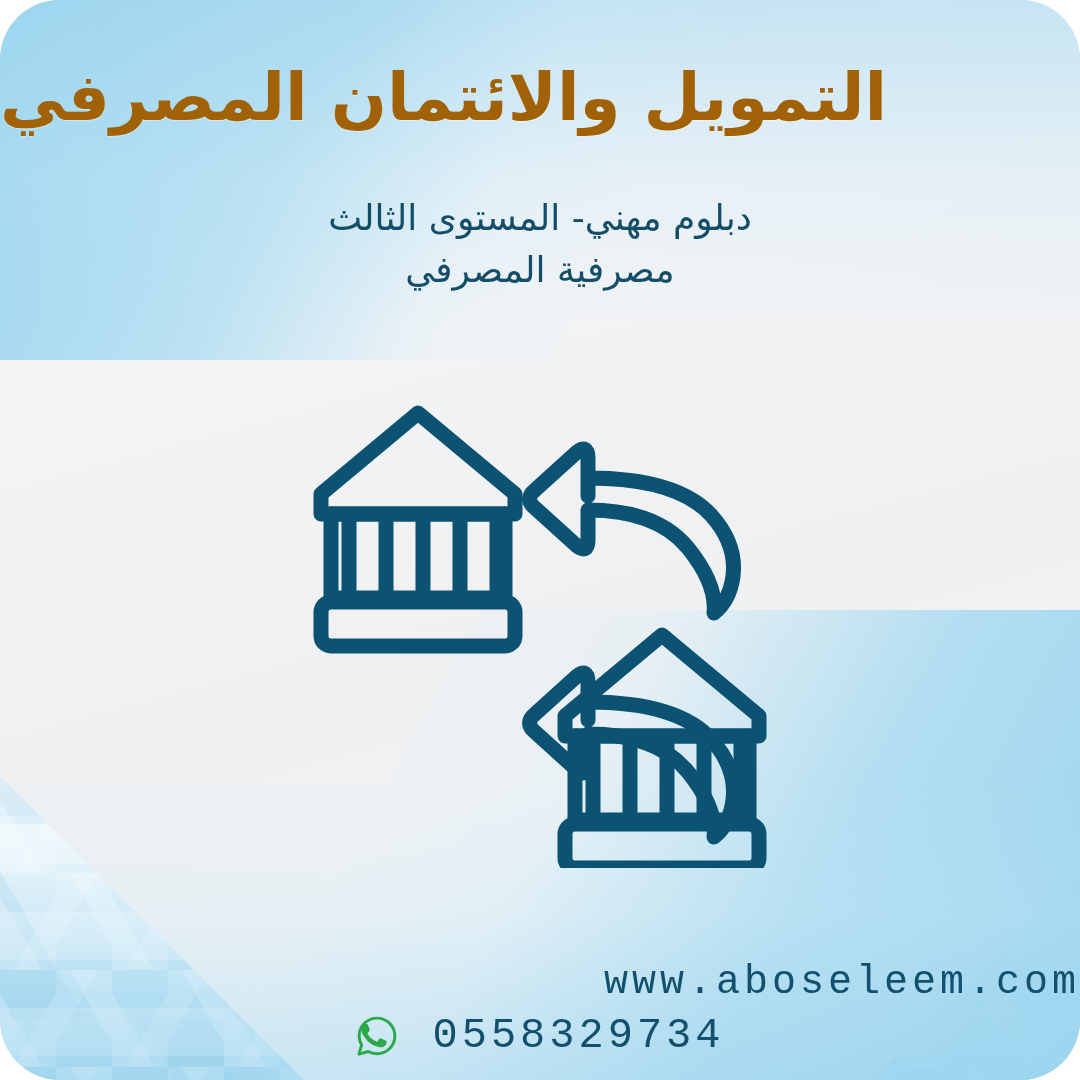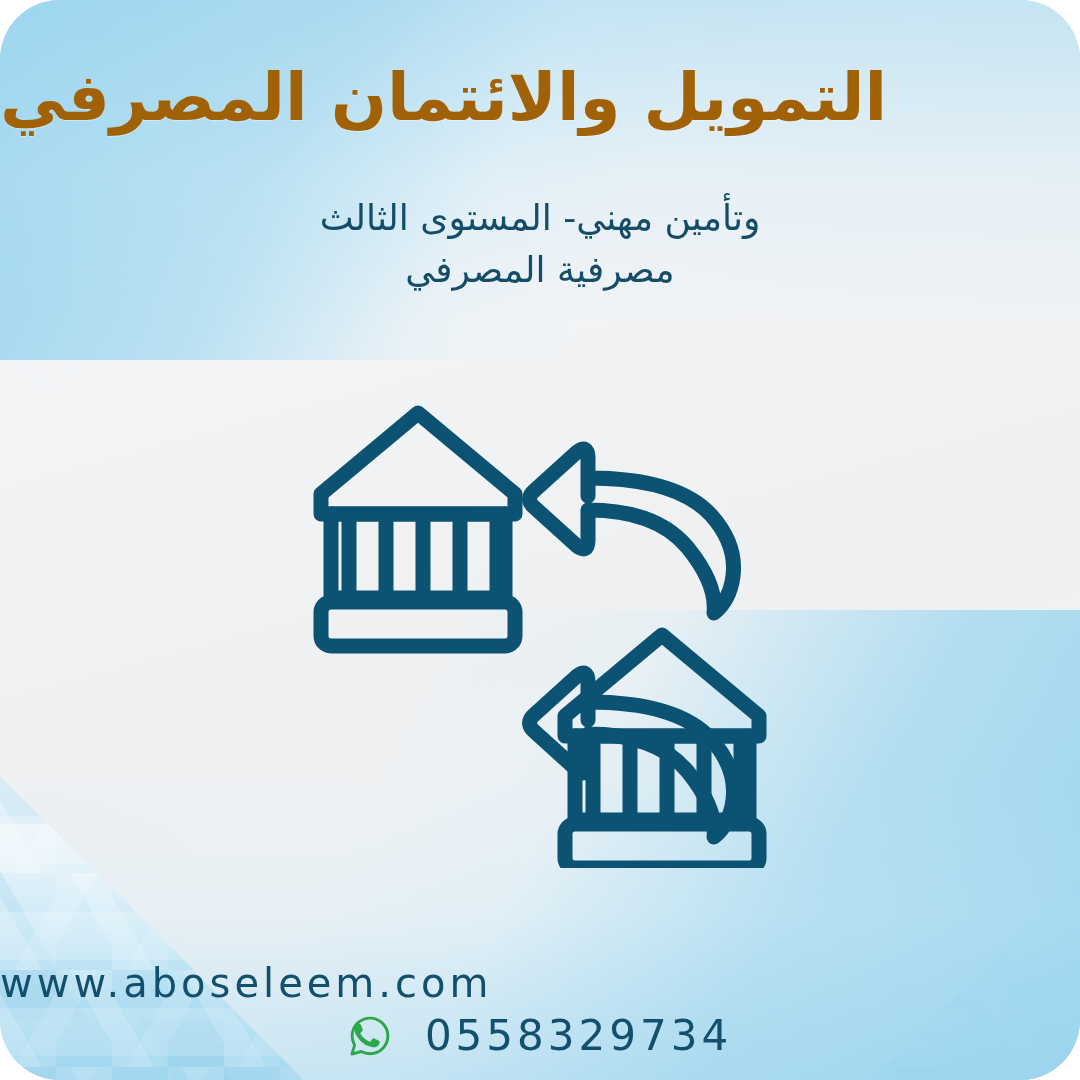--- a/index.html
+++ b/index.html
@@ -157,21 +157,22 @@
     left:50%; top:398px;
     transform:translateX(-50%);
     width:470px; height:470px;
   }
   .graphic svg { display:block; width:100%; height:100%; }
 
   
   .footer {
     position:absolute;
     left:0; bottom:22px; width:100%;
-    text-align:left;
+    text-align:right;
+    font-family:Liberation Mono, monospace;
   }
   .site {
     font-size:40px;
     color:#12506d;
     letter-spacing:4px;
     font-weight:400;
     line-height:1.25;
   }
   .phone-row{
     margin-top:6px;
@@ -208,21 +209,21 @@
     <div class="blueTL"></div>
     <div class="blueBR"></div>
     <div class="vignetteTop"></div>
     <div class="vignetteBottom"></div>
 
     <div class="content">
 
       <div class="title">التمويل والائتمان المصرفي</div>
 
       <div class="subtitle">
-        <span class="line">وتأمين مهني- المستوى الثالث</span>
+        <span class="line">دبلوم مهني- المستوى الثالث</span>
         <span class="line">مصرفية المصرفي</span>
       </div>
 
       <div class="graphic">
         <svg viewBox="0 0 470 470" xmlns="http://www.w3.org/2000/svg" fill="none" stroke="#0b5273" stroke-width="15" stroke-linecap="round" stroke-linejoin="round">
 
           <g>
 
             <path d="M16 96 L113 15 L210 96 L210 116 L16 116 Z"></path>
 

